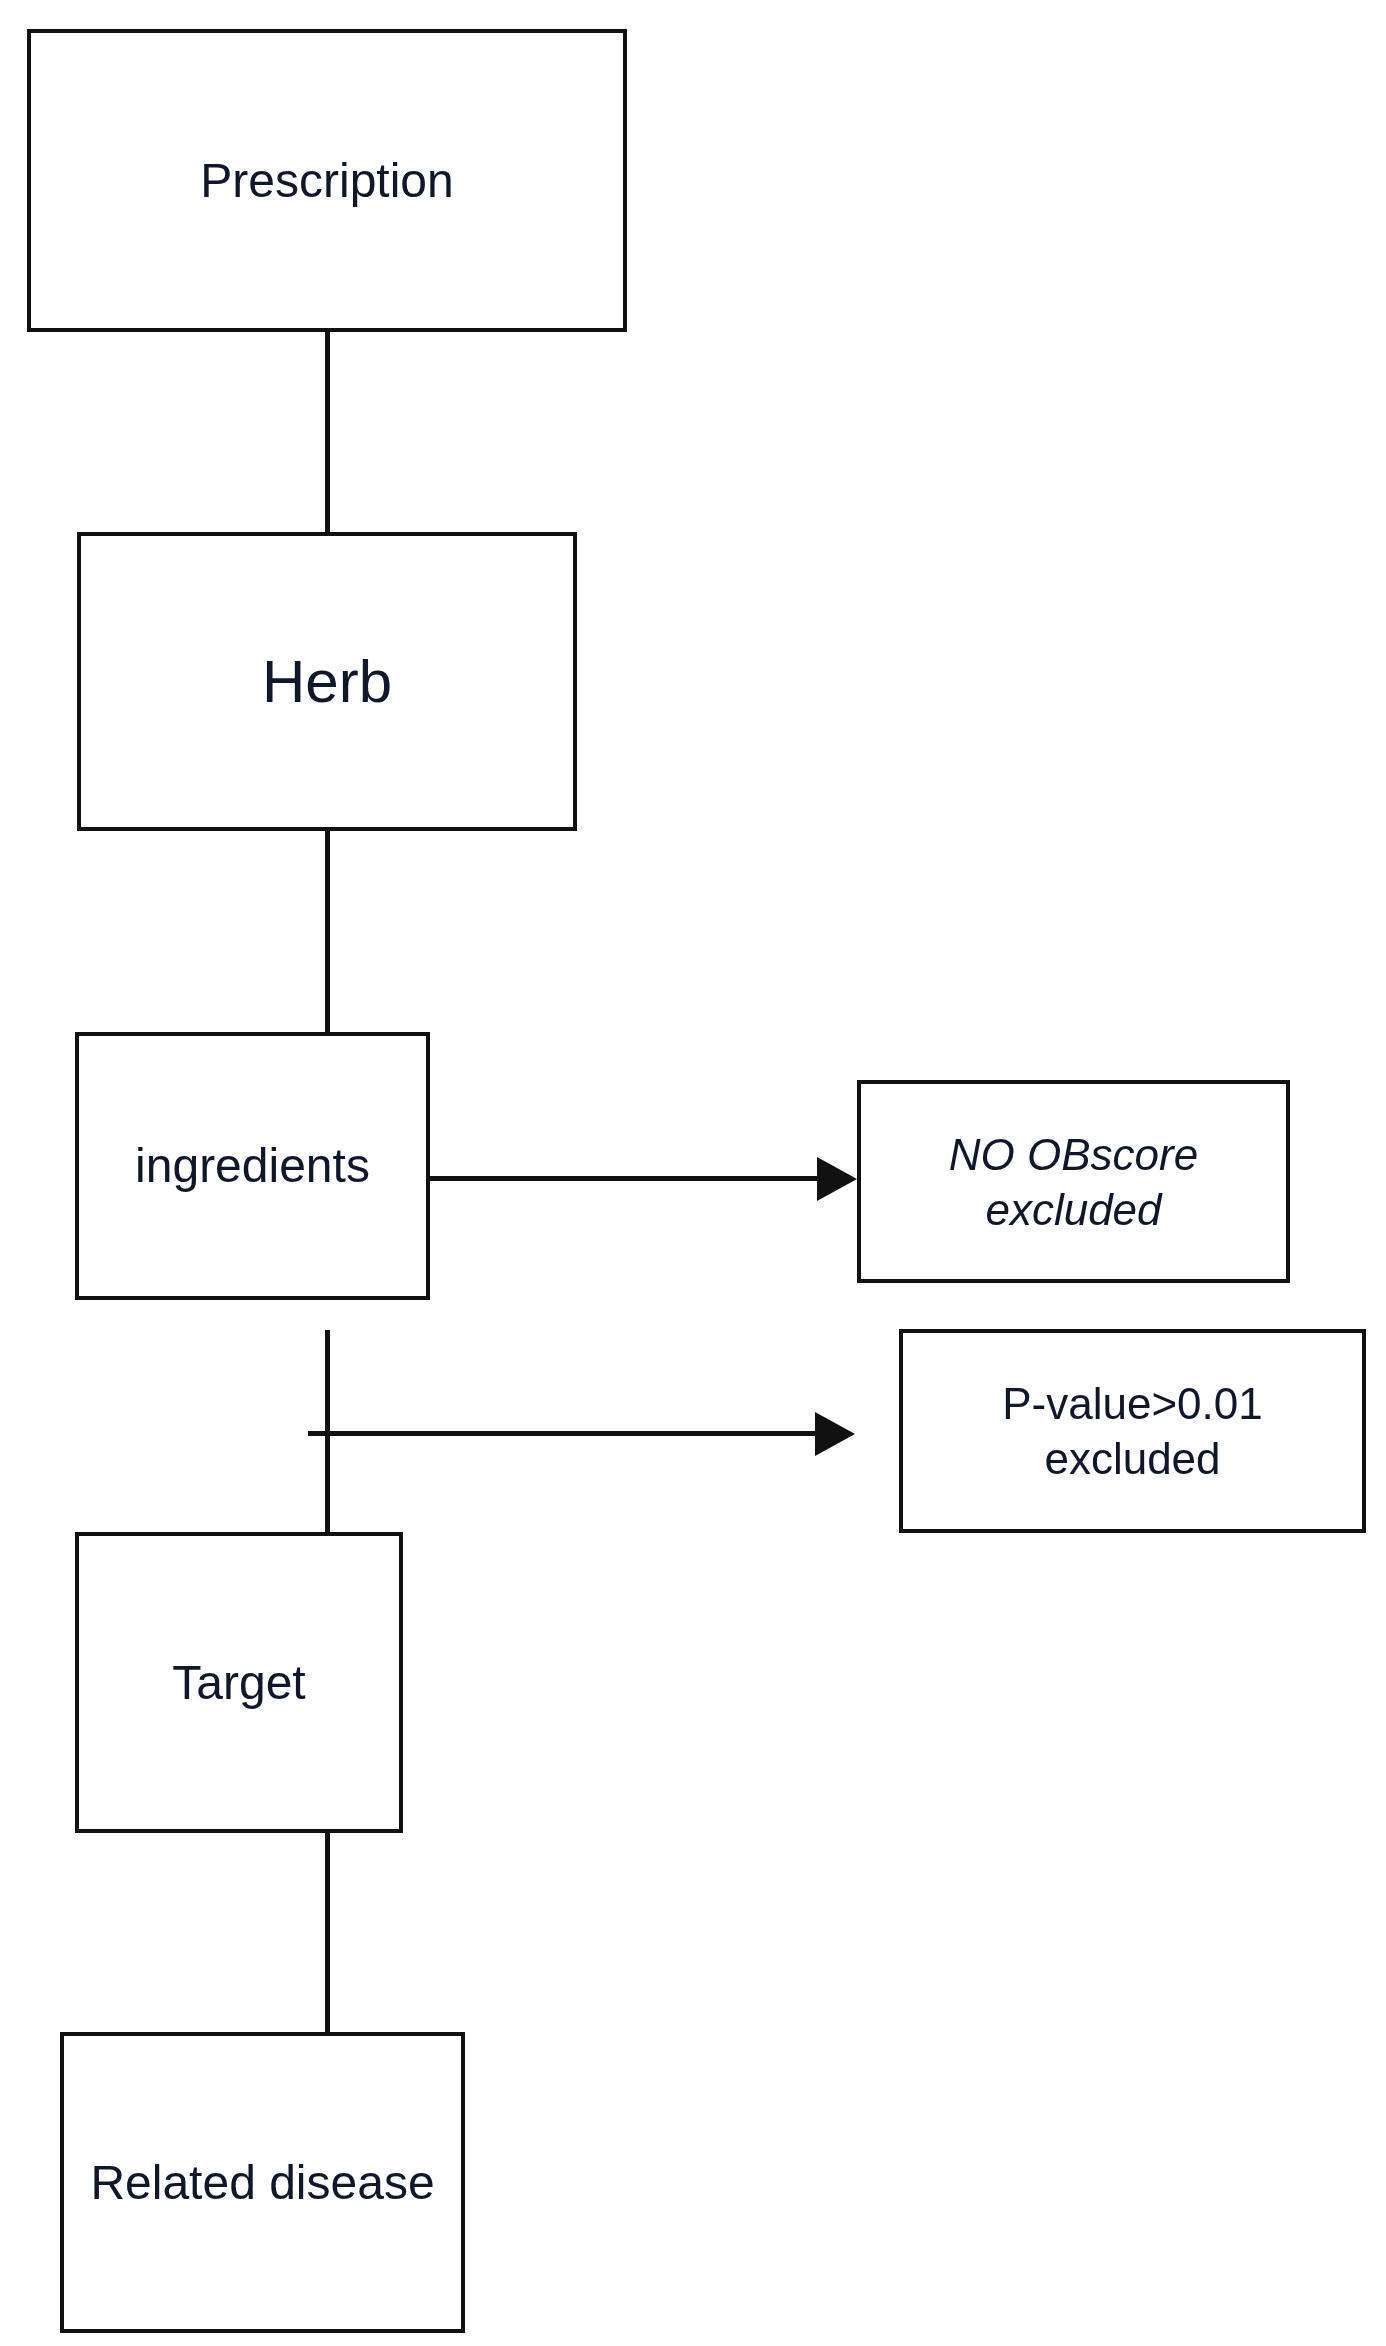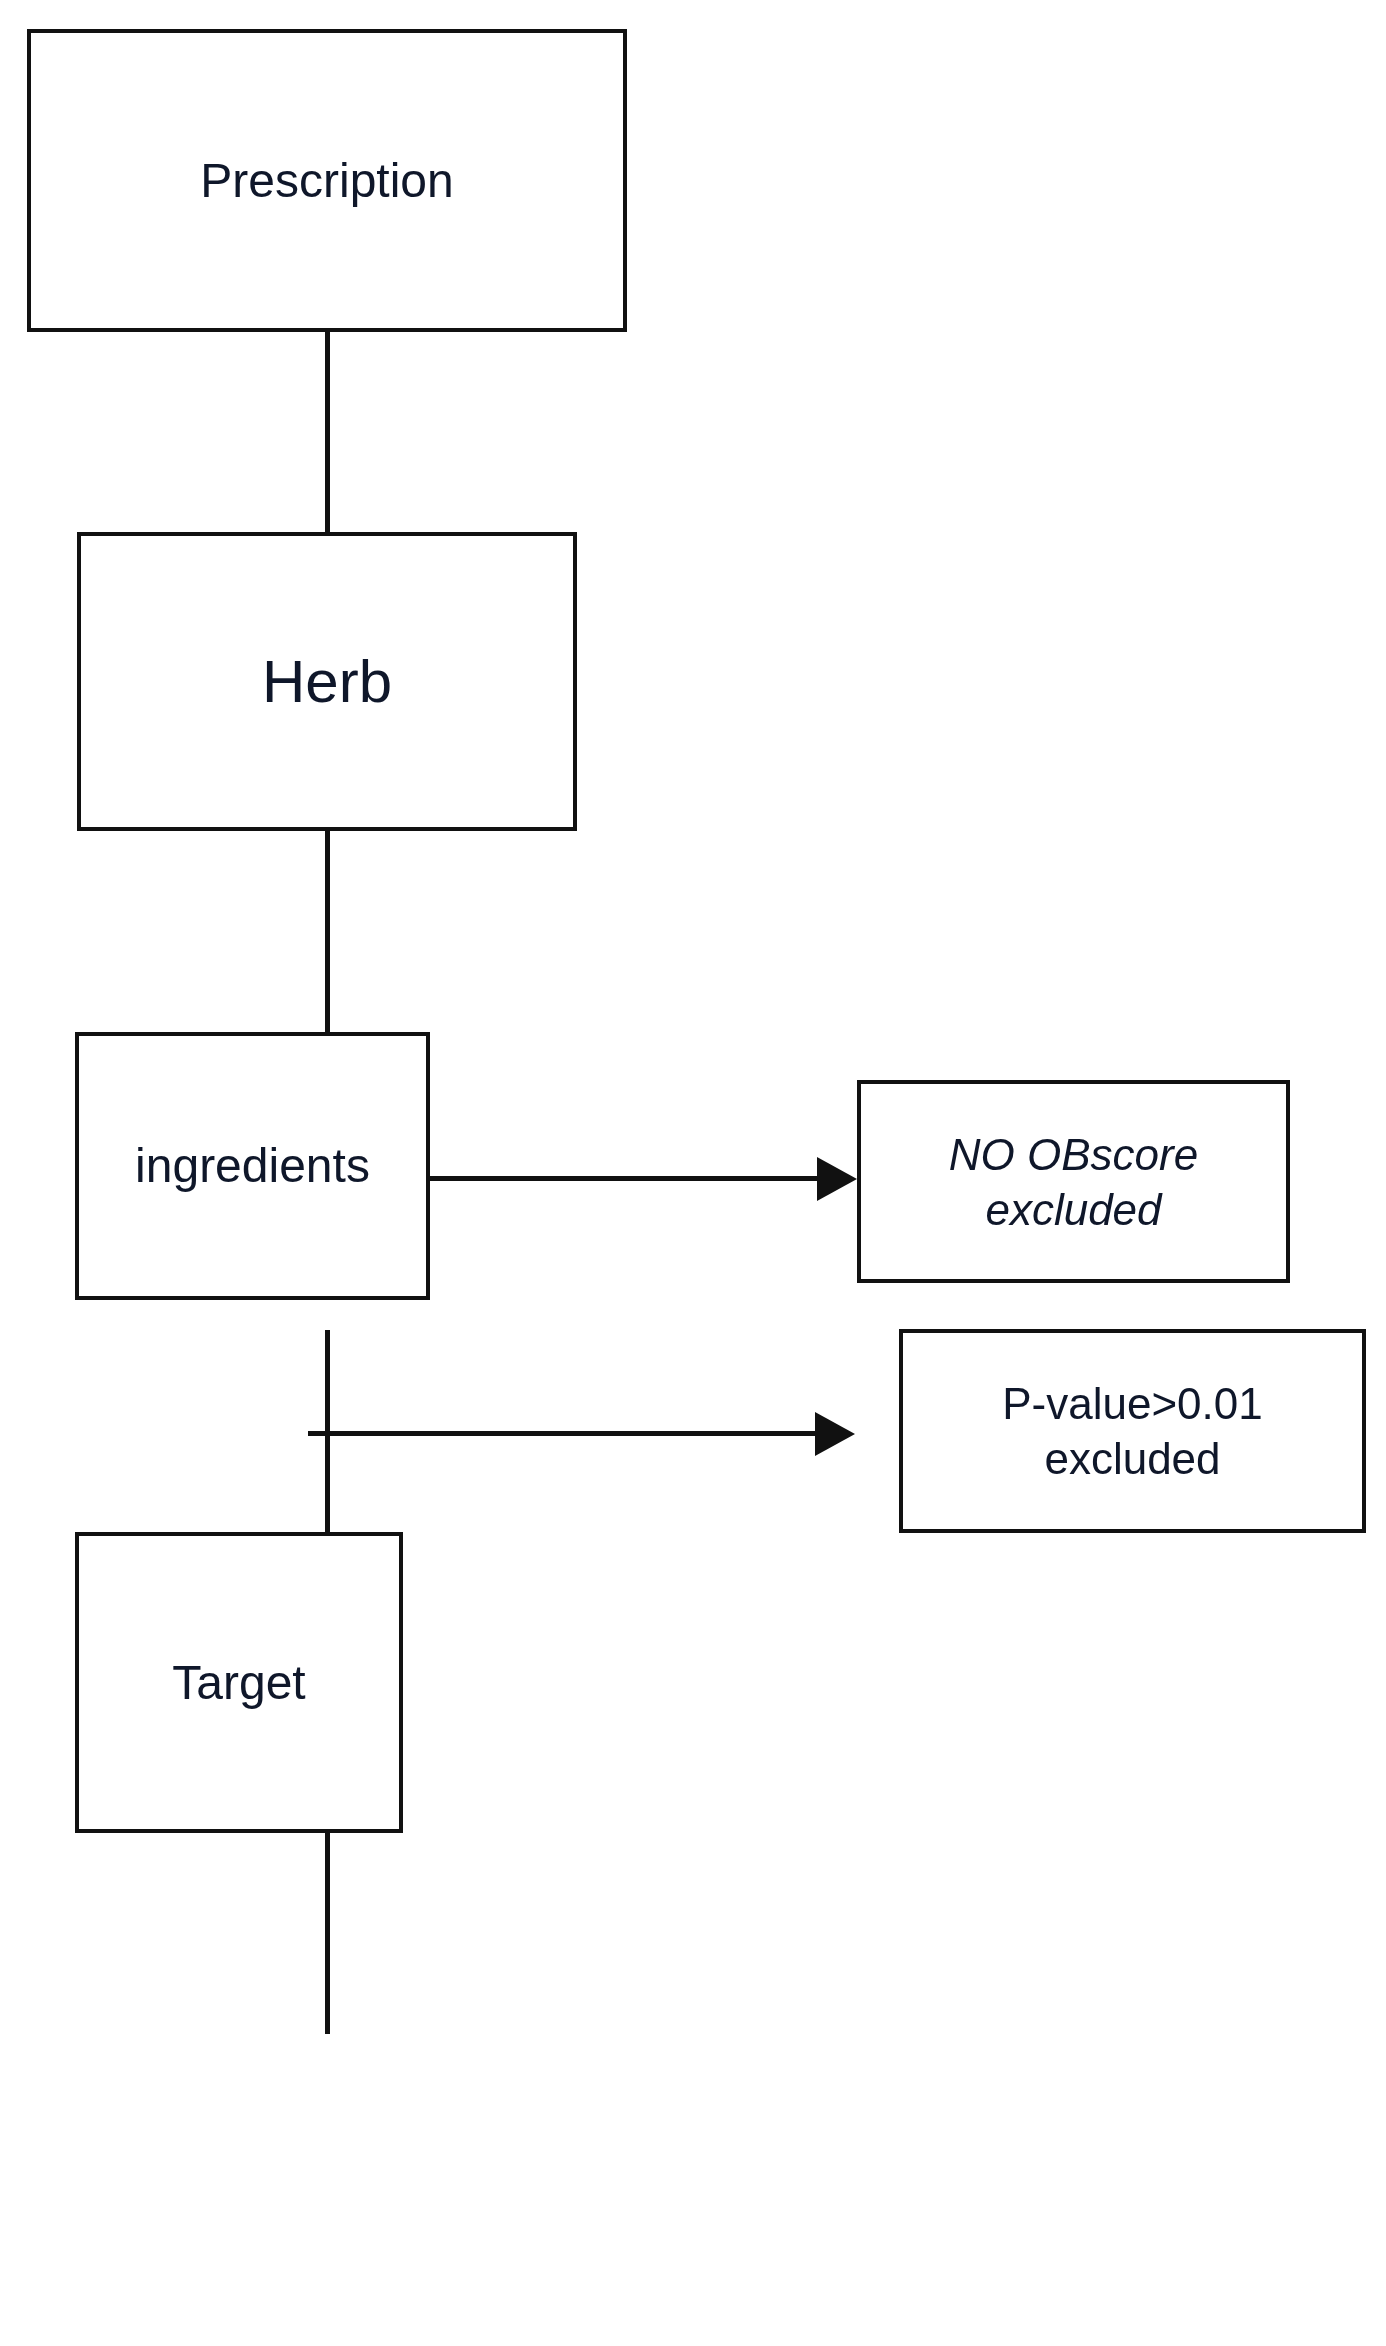--- a/index.html
+++ b/index.html
@@ -88,20 +88,23 @@
   </div>
 
   <div class="vline" style="left:325px; top:1330px; height:204px;"></div>
 
   <div class="node node-target">
     <span class="label">Target</span>
   </div>
 
   <div class="vline" style="left:325px; top:1831px; height:203px;"></div>
 
+  <div class="node node-disease">
+    <span class="label">Related disease</span>
+  </div>
 
   <div class="arrow-line" style="left:430px; top:1176px; width:387px;"></div>
   <div class="arrow-head" style="left:817px; top:1157px;"></div>
 
   <div class="node node-exclusion node-ob">
     <span class="label">NO OBscore
 excluded</span>
   </div>
 
   <div class="arrow-line" style="left:308px; top:1431px; width:507px;"></div>

